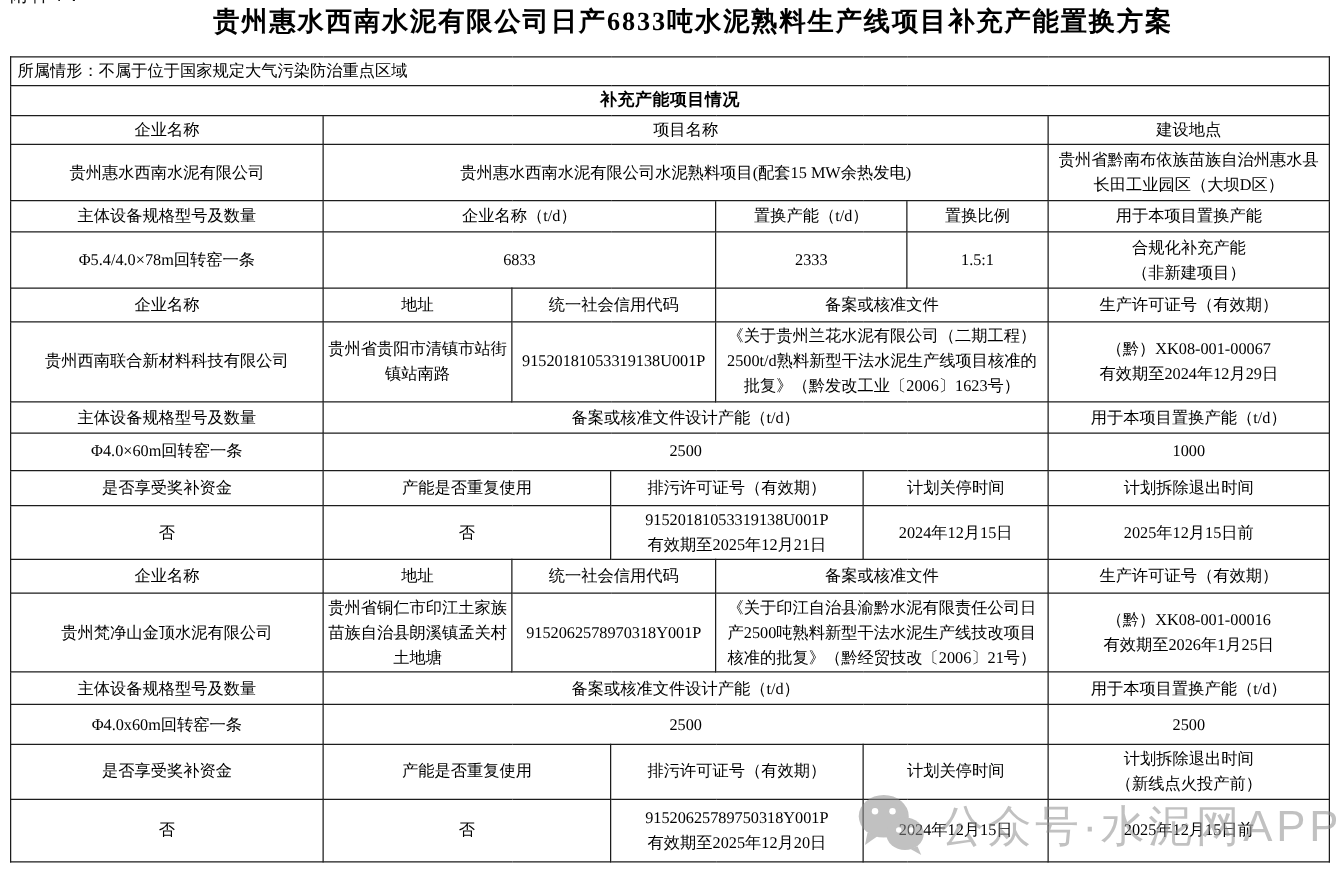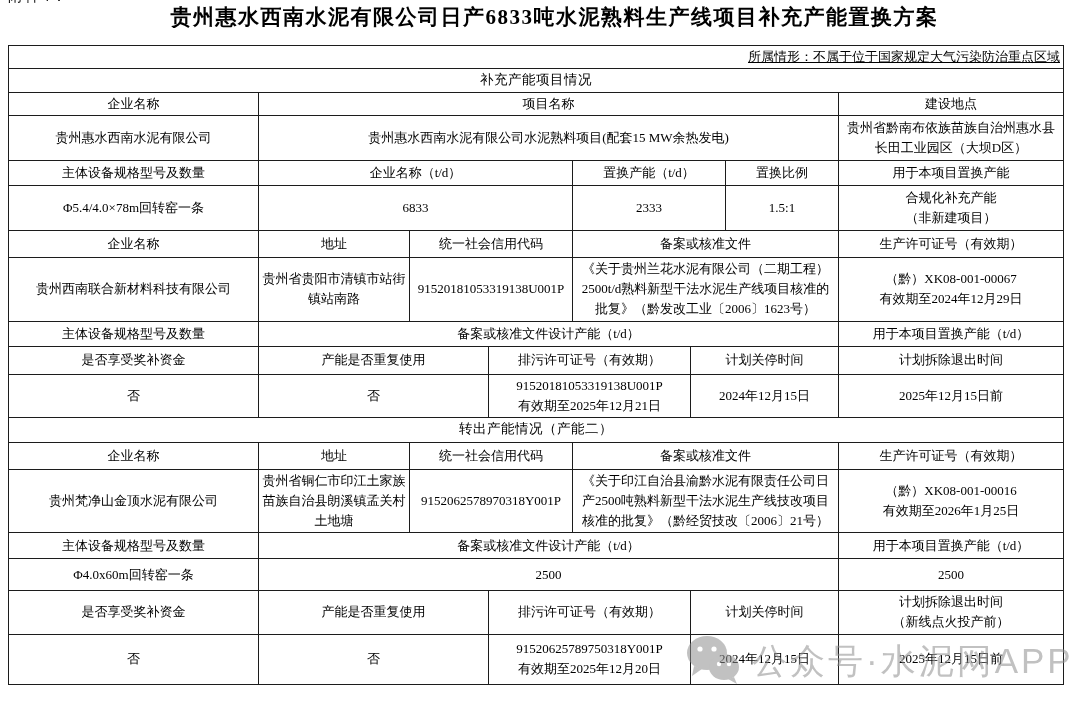--- a/index.html
+++ b/index.html
@@ -15,22 +15,22 @@
   }
   table.main{
     position:absolute;left:8px;top:45px;width:1055px;
     border-collapse:collapse;table-layout:fixed;
   }
   td{
     border:1px solid #1c1c1c;text-align:center;vertical-align:middle;
     font-size:13px;line-height:1.55;padding:1px 3px;white-space:pre-line;
     overflow:hidden;
   }
-  td.left{text-align:right;padding-left:5px;text-decoration:underline;}
-  td.section{font-weight:normal;font-size:13.5px;letter-spacing:0.5px;margin-left:28px;}
+  td.left{text-align:left;padding-left:5px;}
+  td.section{font-weight:bold;font-size:13.5px;letter-spacing:0.5px;margin-left:28px;}
   td.code{font-size:13px;letter-spacing:0;padding:1px 1px;}
   .watermark{
     position:absolute;left:686px;top:634px;display:flex;align-items:center;gap:12px;
     opacity:0.55;pointer-events:none;z-index:5;
   }
   .watermark .wm-text{
     font-family:"Liberation Sans","DejaVu Sans",sans-serif;
     font-size:35px;color:#8f8f8f;letter-spacing:3px;white-space:nowrap;
   }
 </style>
@@ -104,39 +104,41 @@
       <td colspan="2" class="code">91520181053319138U001P</td>
       <td colspan="3">《关于贵州兰花水泥有限公司（二期工程）2500t/d熟料新型干法水泥生产线项目核准的批复》（黔发改工业〔2006〕1623号）</td>
       <td>（黔）XK08-001-00067
 有效期至2024年12月29日</td>
     </tr>
     <tr style="height:25px">
       <td>主体设备规格型号及数量</td>
       <td colspan="6">备案或核准文件设计产能（t/d）</td>
       <td>用于本项目置换产能（t/d）</td>
     </tr>
+    <tr style="height:30px">
+      <td>Φ4.0×60m回转窑一条</td>
+      <td colspan="6">2500</td>
+      <td>1000</td>
+    </tr>
     <tr style="height:28px">
       <td>是否享受奖补资金</td>
       <td colspan="2">产能是否重复使用</td>
       <td colspan="2">排污许可证号（有效期）</td>
       <td colspan="2">计划关停时间</td>
       <td>计划拆除退出时间</td>
     </tr>
     <tr style="height:42px">
       <td>否</td>
       <td colspan="2">否</td>
       <td colspan="2" class="code">91520181053319138U001P
 有效期至2025年12月21日</td>
       <td colspan="2">2024年12月15日</td>
       <td>2025年12月15日前</td>
     </tr>
 
-    <tr style="height:25px">
-      <td colspan="8" class="section">转出产能情况（产能二）</td>
-    </tr>
     <tr style="height:27px">
       <td>企业名称</td>
       <td>地址</td>
       <td colspan="2">统一社会信用代码</td>
       <td colspan="3">备案或核准文件</td>
       <td>生产许可证号（有效期）</td>
     </tr>
     <tr style="height:58px">
       <td>贵州梵净山金顶水泥有限公司</td>
       <td>贵州省铜仁市印江土家族苗族自治县朗溪镇孟关村土地塘</td>

